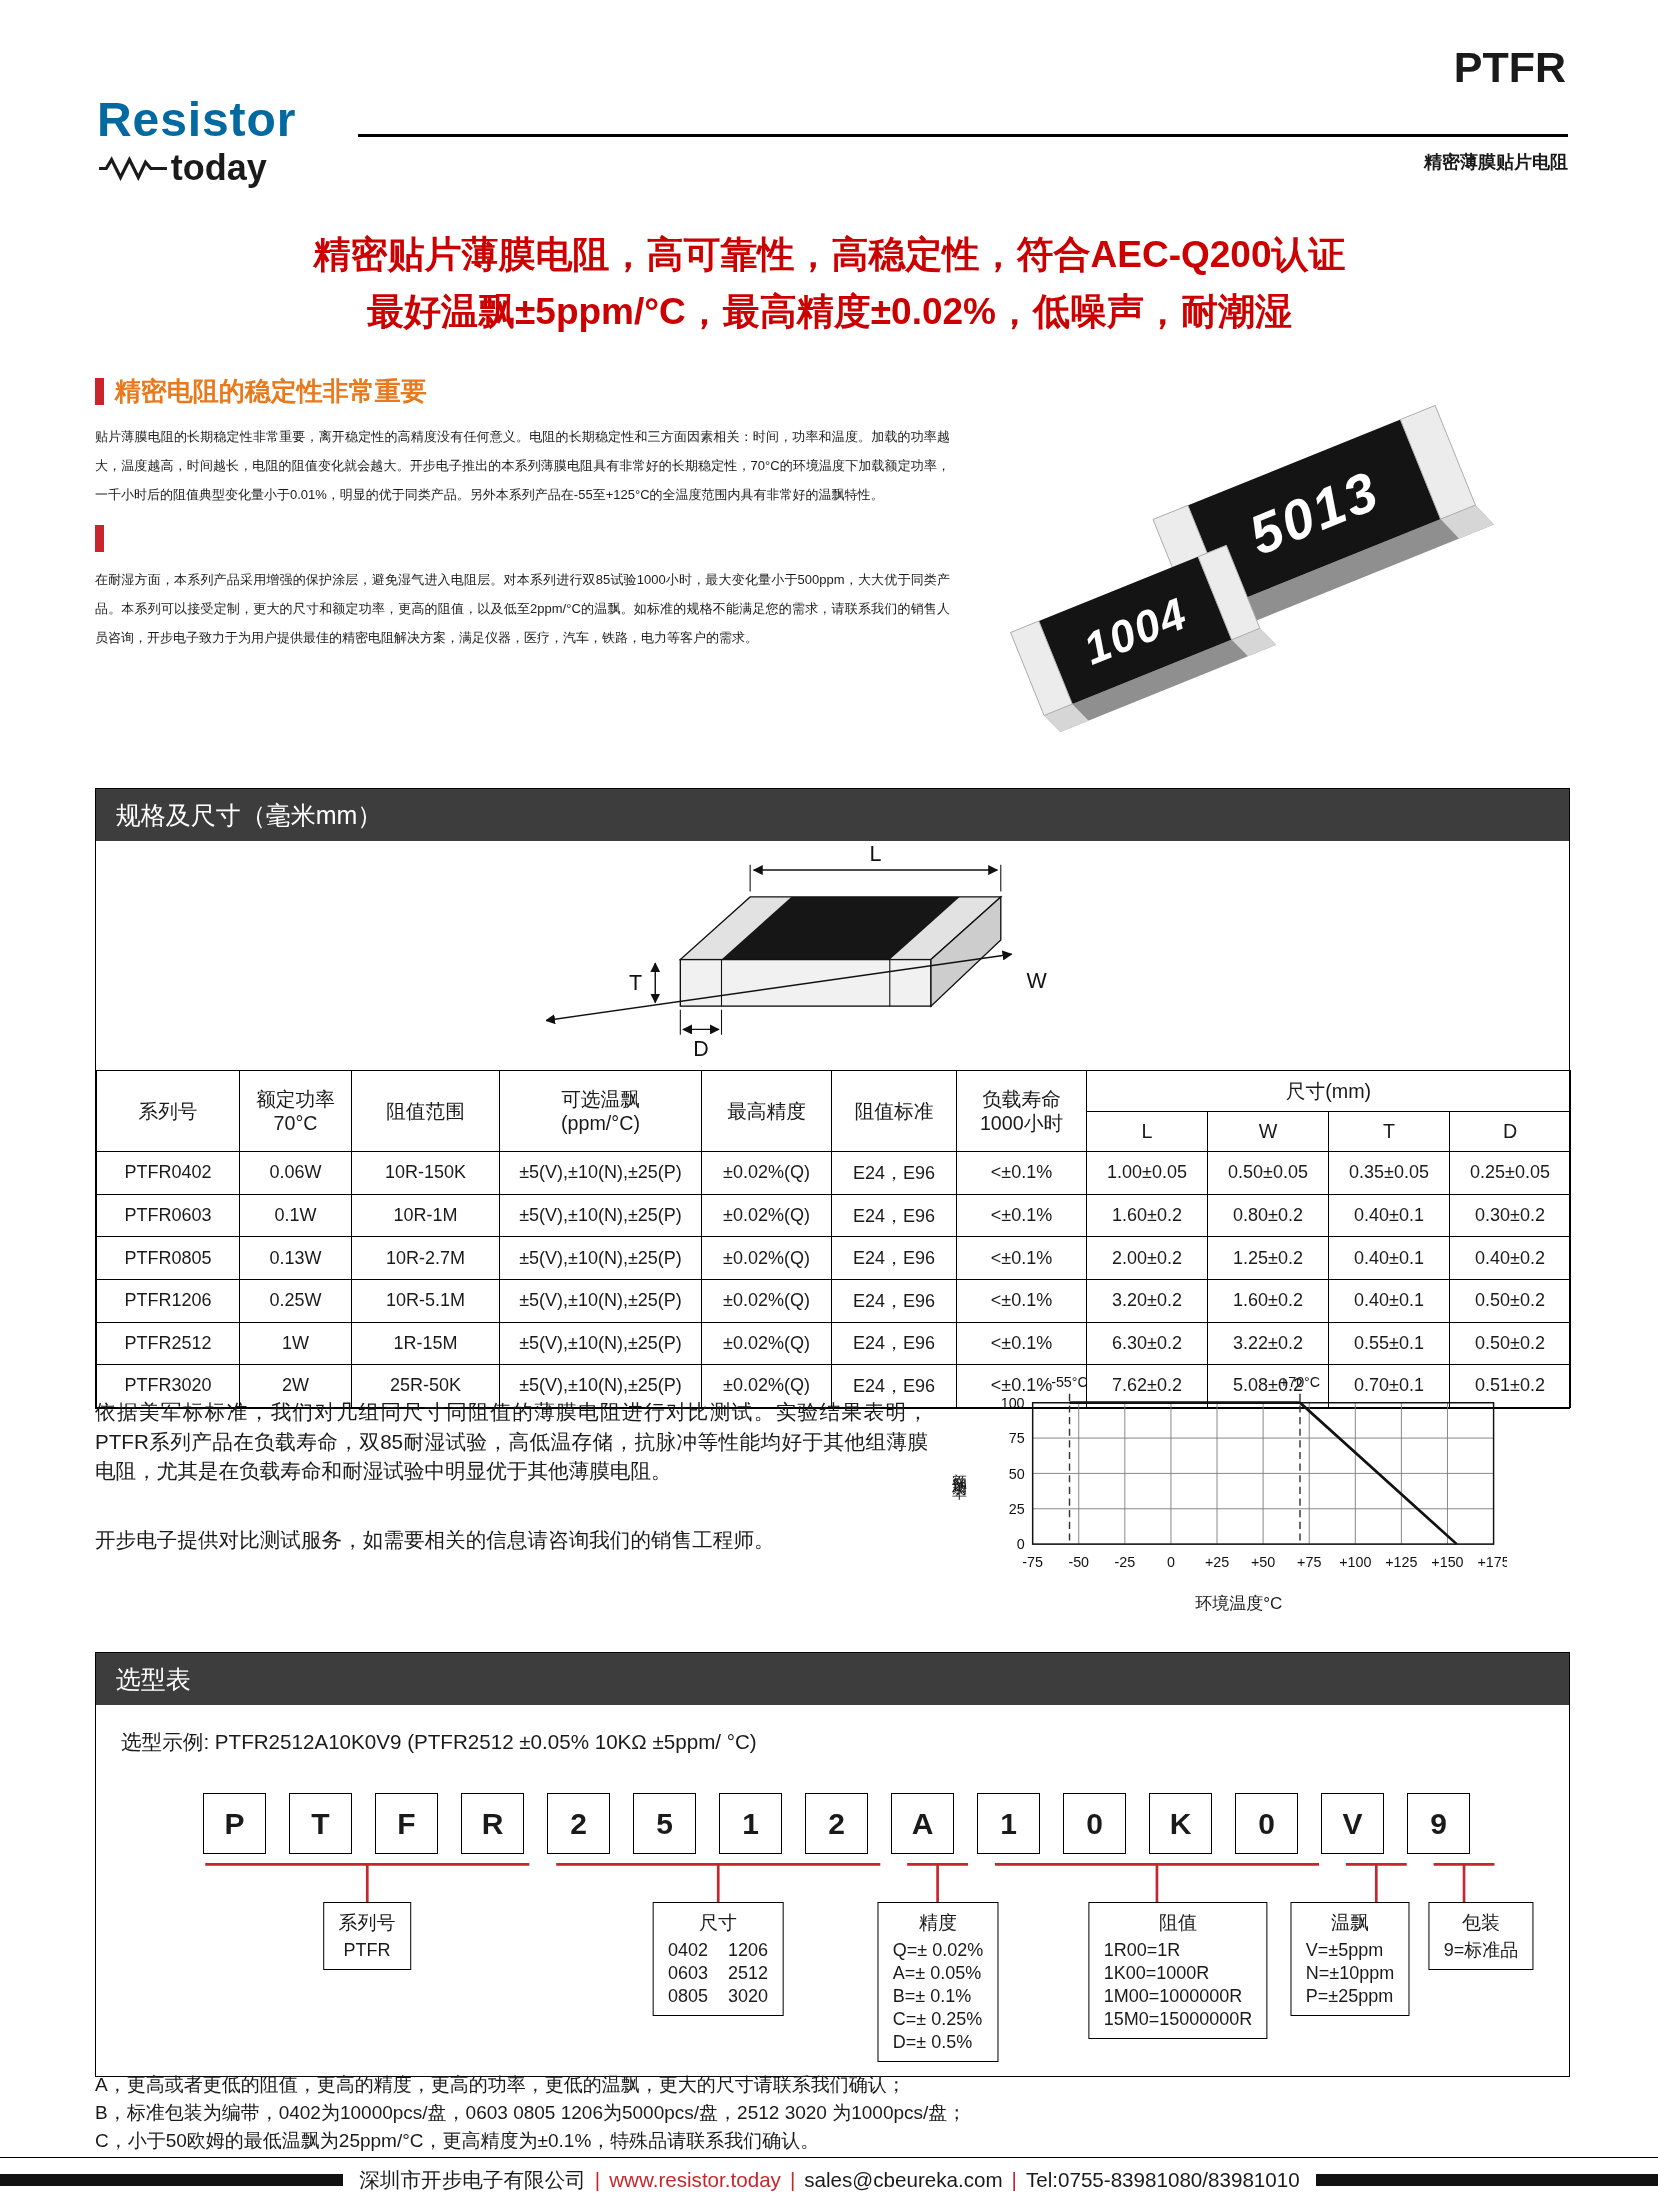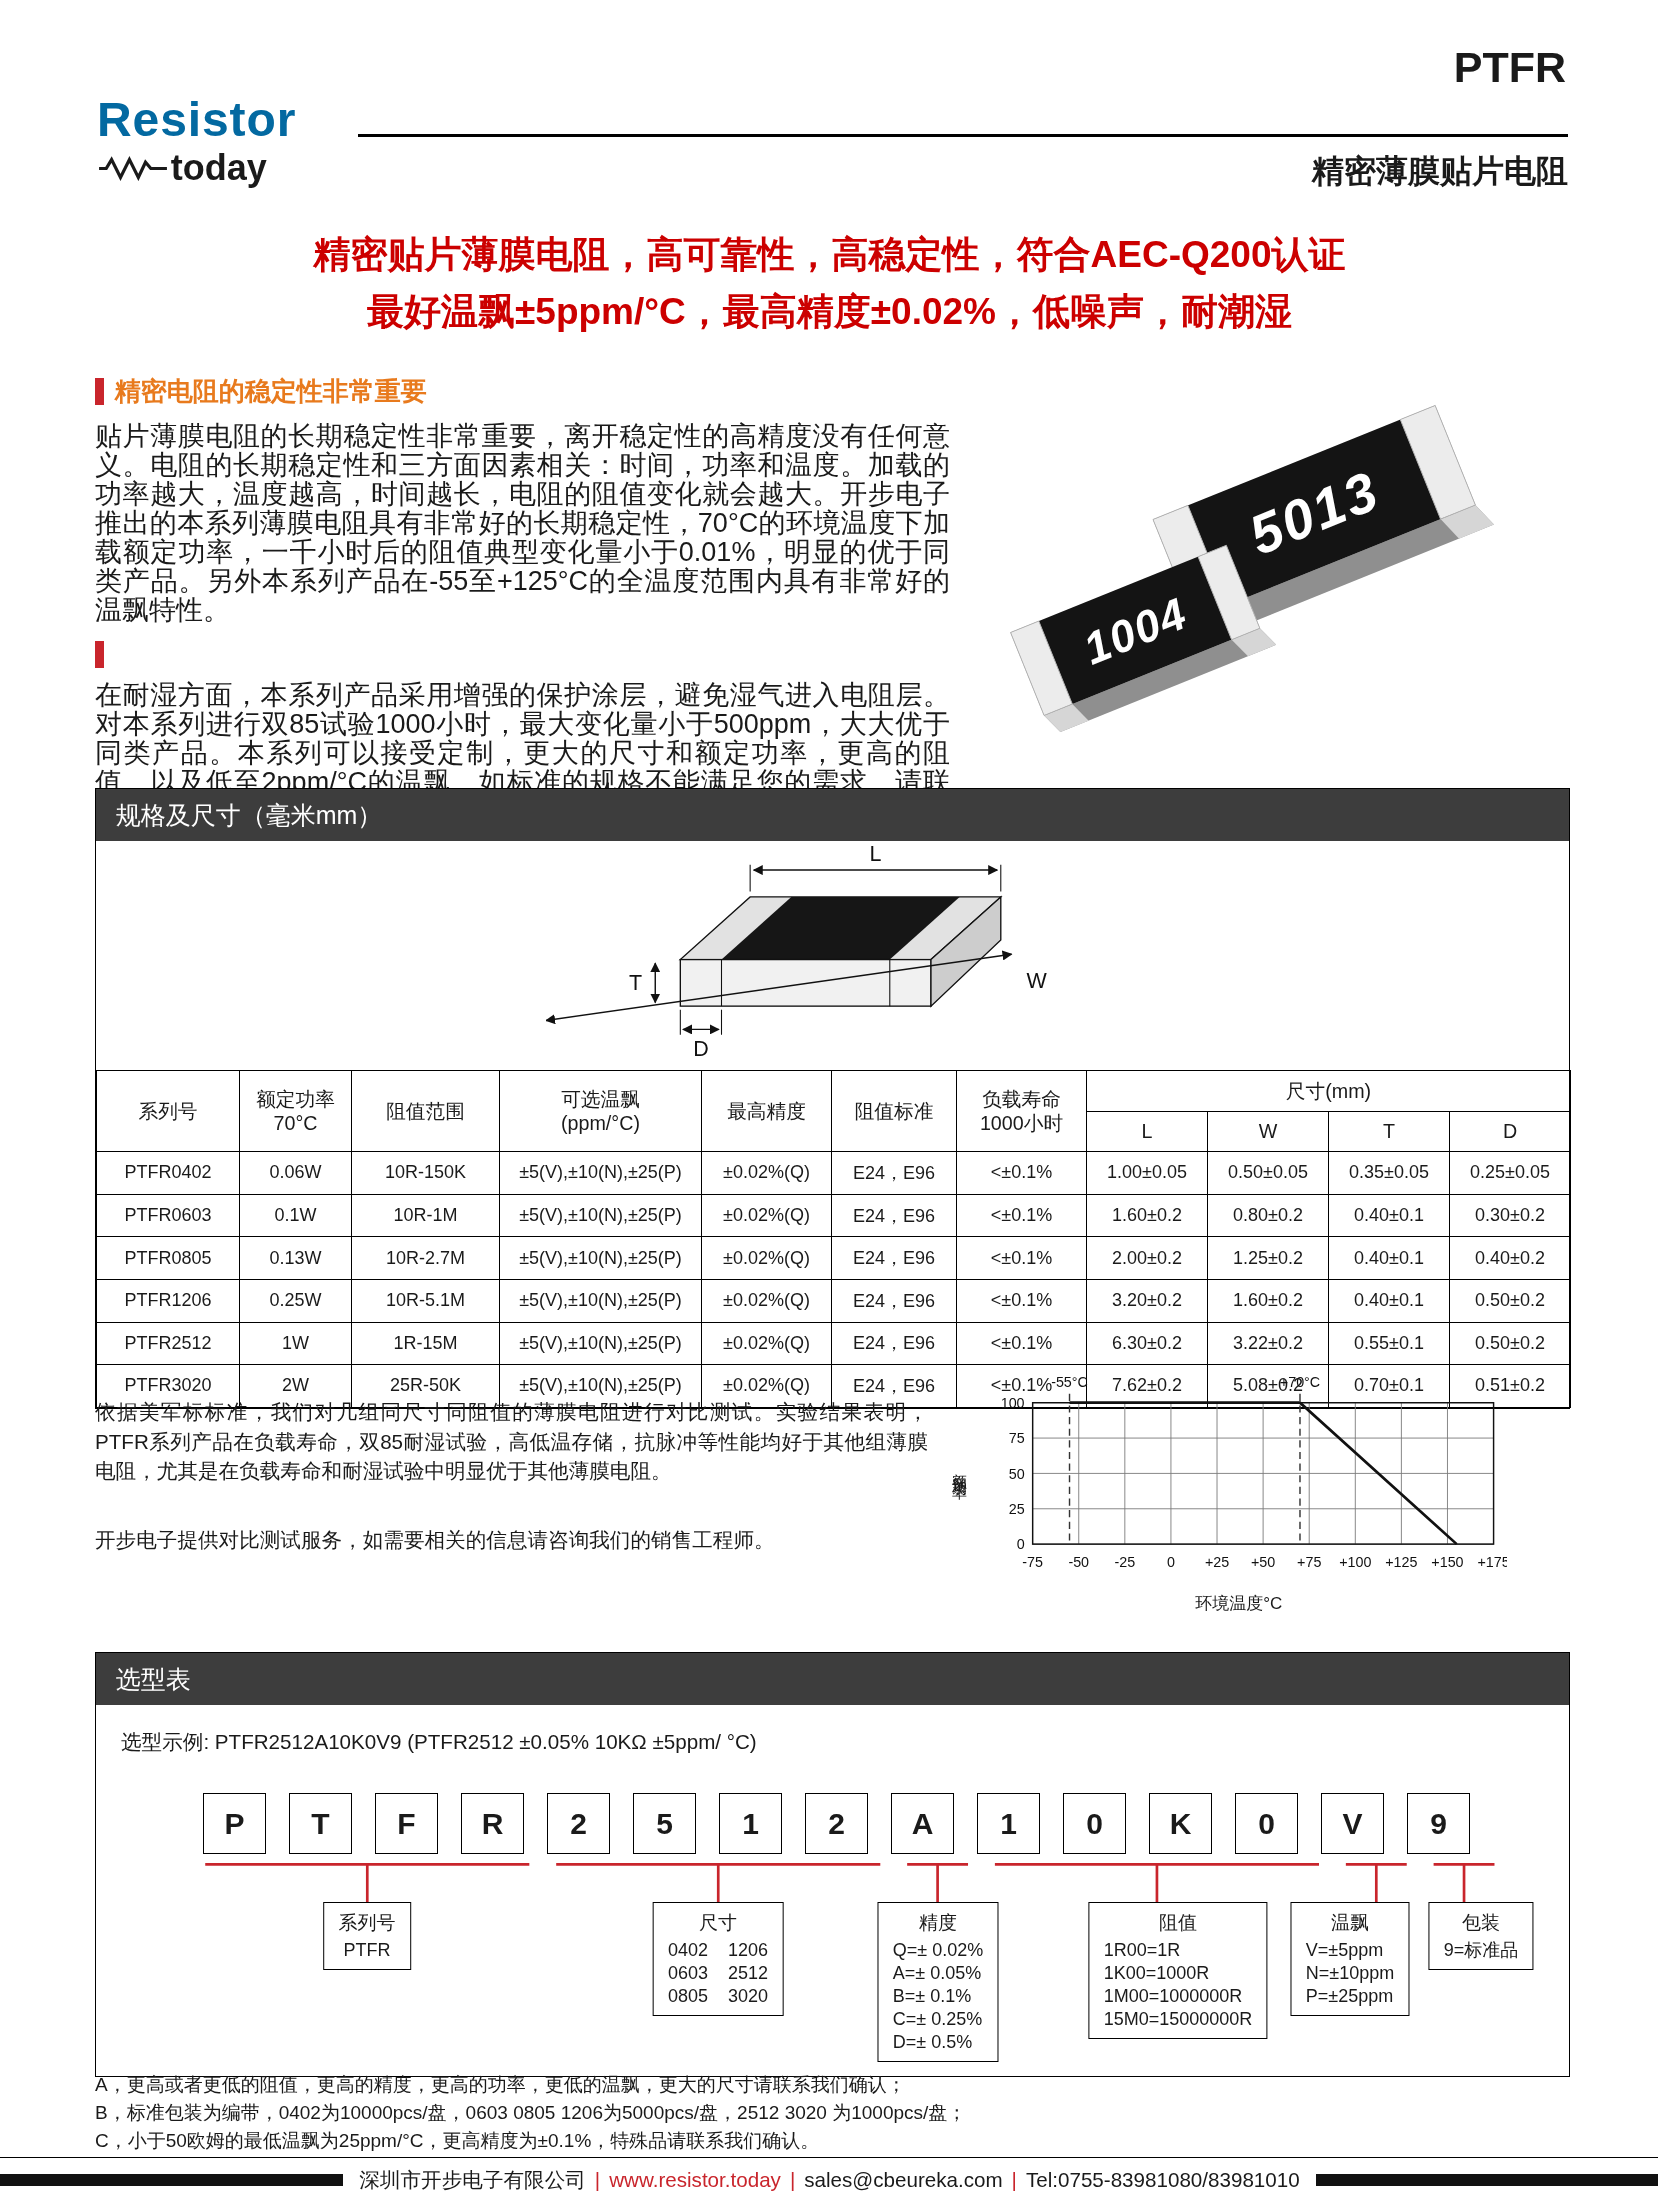--- a/index.html
+++ b/index.html
@@ -7,34 +7,34 @@
         font-family:"Liberation Sans","DejaVu Sans",sans-serif;color:#1a1a1a;margin:0 auto;}
 
   
   .header{position:absolute;top:0;left:0;right:0;height:224px;}
   .logo{position:absolute;left:97px;top:64px;}
   .logo-top{font-size:48px;font-weight:bold;color:#0369a1;letter-spacing:0.9px;margin-top:28px;}
   .logo-bottom{display:flex;align-items:center;margin-top:0px;}
   .logo-today{font-size:36px;font-weight:bold;color:#1a1a1a;margin-left:1.8px;}
   .product{position:absolute;right:93px;top:43px;font-size:43px;font-weight:bold;}
   .rule{position:absolute;left:358px;right:91px;top:134px;border-top:3.6px solid #000;}
-  .subtitle{position:absolute;right:91px;top:150px;font-size:32px;font-weight:bold;}
+  .subtitle{position:absolute;right:91px;top:150px;font-size:18px;font-weight:bold;}
 
   
   .title{position:absolute;top:226px;left:0;right:0;text-align:center;color:#cc0000;
          font-size:37px;font-weight:bold;line-height:57px;}
 
   
   .cols{position:absolute;top:374px;left:95px;right:88px;display:flex;}
   .col-left{width:855px;flex:none;}
   .col-right{flex:1;display:flex;justify-content:center;align-items:flex-start;padding-top:3.6px;}
   .sec-head{display:flex;align-items:center;margin:0 0 9px 0;}
   .bar{width:9px;height:27px;background:#c9252c;margin-right:10.7px;flex:none;}
   .sec-head-text{font-size:26px;font-weight:bold;color:#e87a1d;}
-  .body-text{margin:13px 0 16px 0;font-size:27px;line-height:29px;text-align:justify;}
+  .body-text{margin:13px 0 16px 0;font-size:13px;line-height:29px;text-align:justify;}
 
   
   .big-box{border:0.9px solid #000;background:#fff;}
   .box-header{height:52px;background:#3d3d3d;color:#fff;font-size:25px;display:flex;
               align-items:center;padding-left:19.7px;}
   .spec-box{position:absolute;top:788px;left:95px;width:1473px;}
   .diagram{height:229px;display:flex;justify-content:center;align-items:center;}
 
   .spec-table{width:100%;border-collapse:collapse;table-layout:fixed;}
   .spec-table th,.spec-table td{border:0.9px solid #000;text-align:center;vertical-align:middle;padding:1.8px;}

